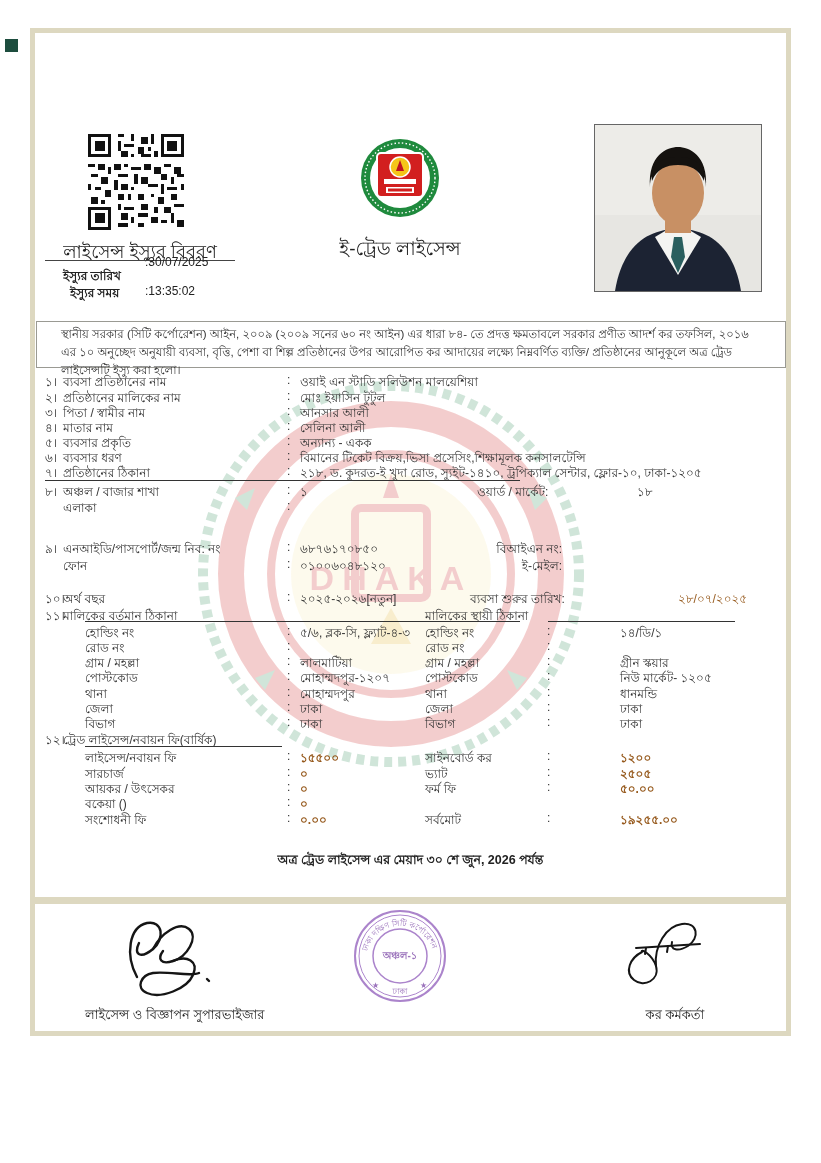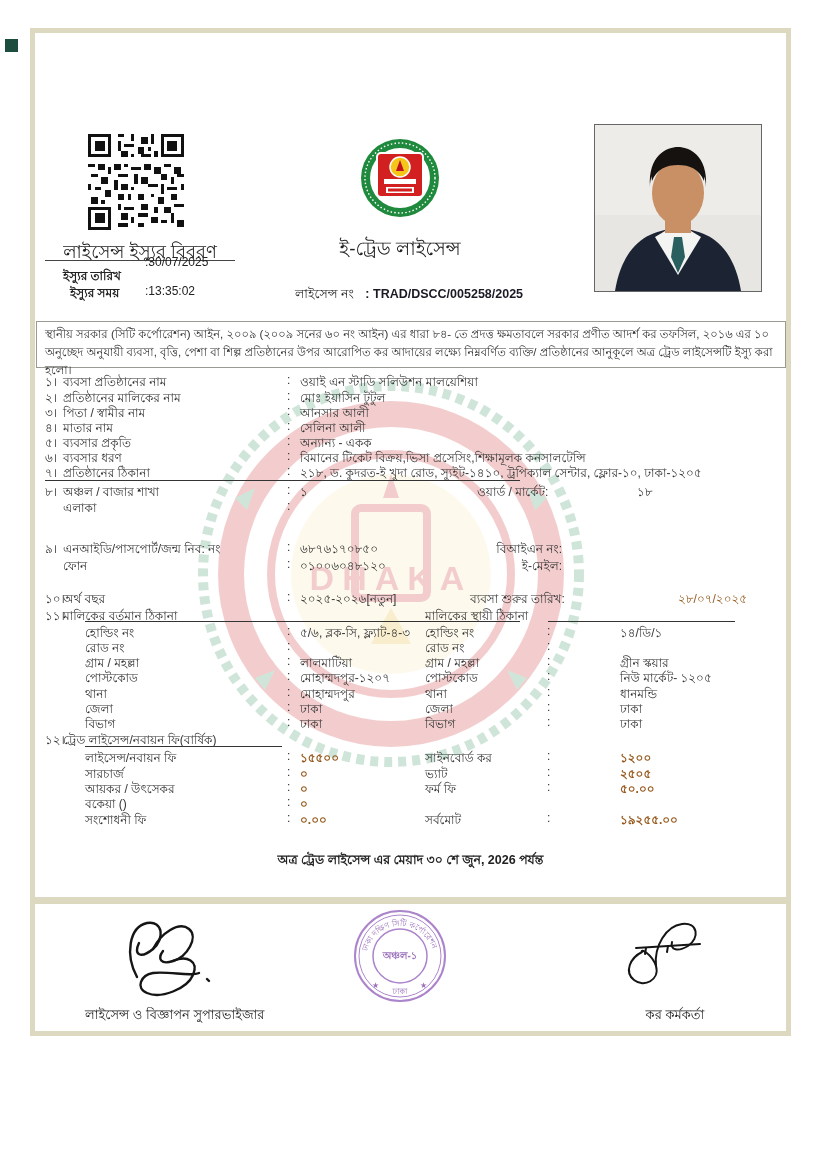--- a/index.html
+++ b/index.html
@@ -26,21 +26,21 @@
   .logo-box { position:absolute; left:360px; top:138px; width:80px; height:80px; }
   .etl-title { position:absolute; left:250px; top:234px; width:300px; text-align:center;
                font-size:19px; color:#222; }
   .licno-row { position:absolute; left:295px; top:285px; font-size:12.5px; color:#222; }
   .licno-val { font-weight:bold; color:#1a1a24; }
 
   .photo-box { position:absolute; left:594px; top:124px; width:168px; height:168px;
                border:1px solid #666; background:#e5e4e0; }
 
   .legal-box { position:absolute; left:36px; top:321px; width:750px; height:47px;
-               border:1px solid #9a9a93; padding:4px 8px; font-size:11.5px;
+               border:1px solid #9a9a93; padding:4px 24px; font-size:11.5px;
                line-height:1.55; color:#333; background:rgba(255,255,255,0.75); }
 
   .watermark { position:absolute; left:195px; top:378px; width:392px; height:392px;
                opacity:0.22; pointer-events:none; }
 
   .row { position:absolute; left:0; width:100%; height:16px; font-size:12px; color:#333; }
   .row span { position:absolute; white-space:nowrap; }
   .num  { left:45px; }
   .lbl  { left:63px; }
   .albl { left:85px; }
@@ -182,24 +182,20 @@
       <rect x="17" y="15" width="46" height="44" rx="4" fill="#d21f1f" stroke="#ffffff" stroke-width="2"></rect>
       <circle cx="40" cy="29" r="10" fill="#f5c518" stroke="#ffffff" stroke-width="1.5"></circle>
       <path d="M40 22 L44 33 L36 33 Z" fill="#c1121f"></path>
       <rect x="24" y="41" width="32" height="5" fill="#ffffff"></rect>
       <rect x="26" y="49" width="28" height="6" fill="#ffffff"></rect>
       <rect x="28" y="50.5" width="24" height="3" fill="#d21f1f"></rect>
     </svg>
   </div>
 
   <div class="etl-title">ই-ট্রেড লাইসেন্স</div>
-  <div class="licno-row">
-    <span>লাইসেন্স নং</span>
-    <span class="licno-val" style="margin-left:8px;">: TRAD/DSCC/005258/2025</span>
-  </div>
 
   <div class="photo-box">
     <svg width="166" height="166" viewBox="0 0 166 166">
       <rect width="166" height="166" fill="#e7e6e2"></rect>
       <rect x="0" y="0" width="166" height="90" fill="#edecE8"></rect>
       <path d="M20 166 C28 118 55 104 83 104 C111 104 138 118 146 166 Z" fill="#1c2333"></path>
       <path d="M60 112 L83 150 L106 112 L96 106 L70 106 Z" fill="#f4f4f2"></path>
       <path d="M79 112 L87 112 L90 132 L83 148 L76 132 Z" fill="#2a5f5f"></path>
       <ellipse cx="83" cy="68" rx="26" ry="32" fill="#c89064"></ellipse>
       <path d="M55 62 C53 30 72 22 83 22 C94 22 113 30 111 62 C111 44 98 38 83 38 C68 38 55 44 55 62 Z" fill="#15120f"></path>

